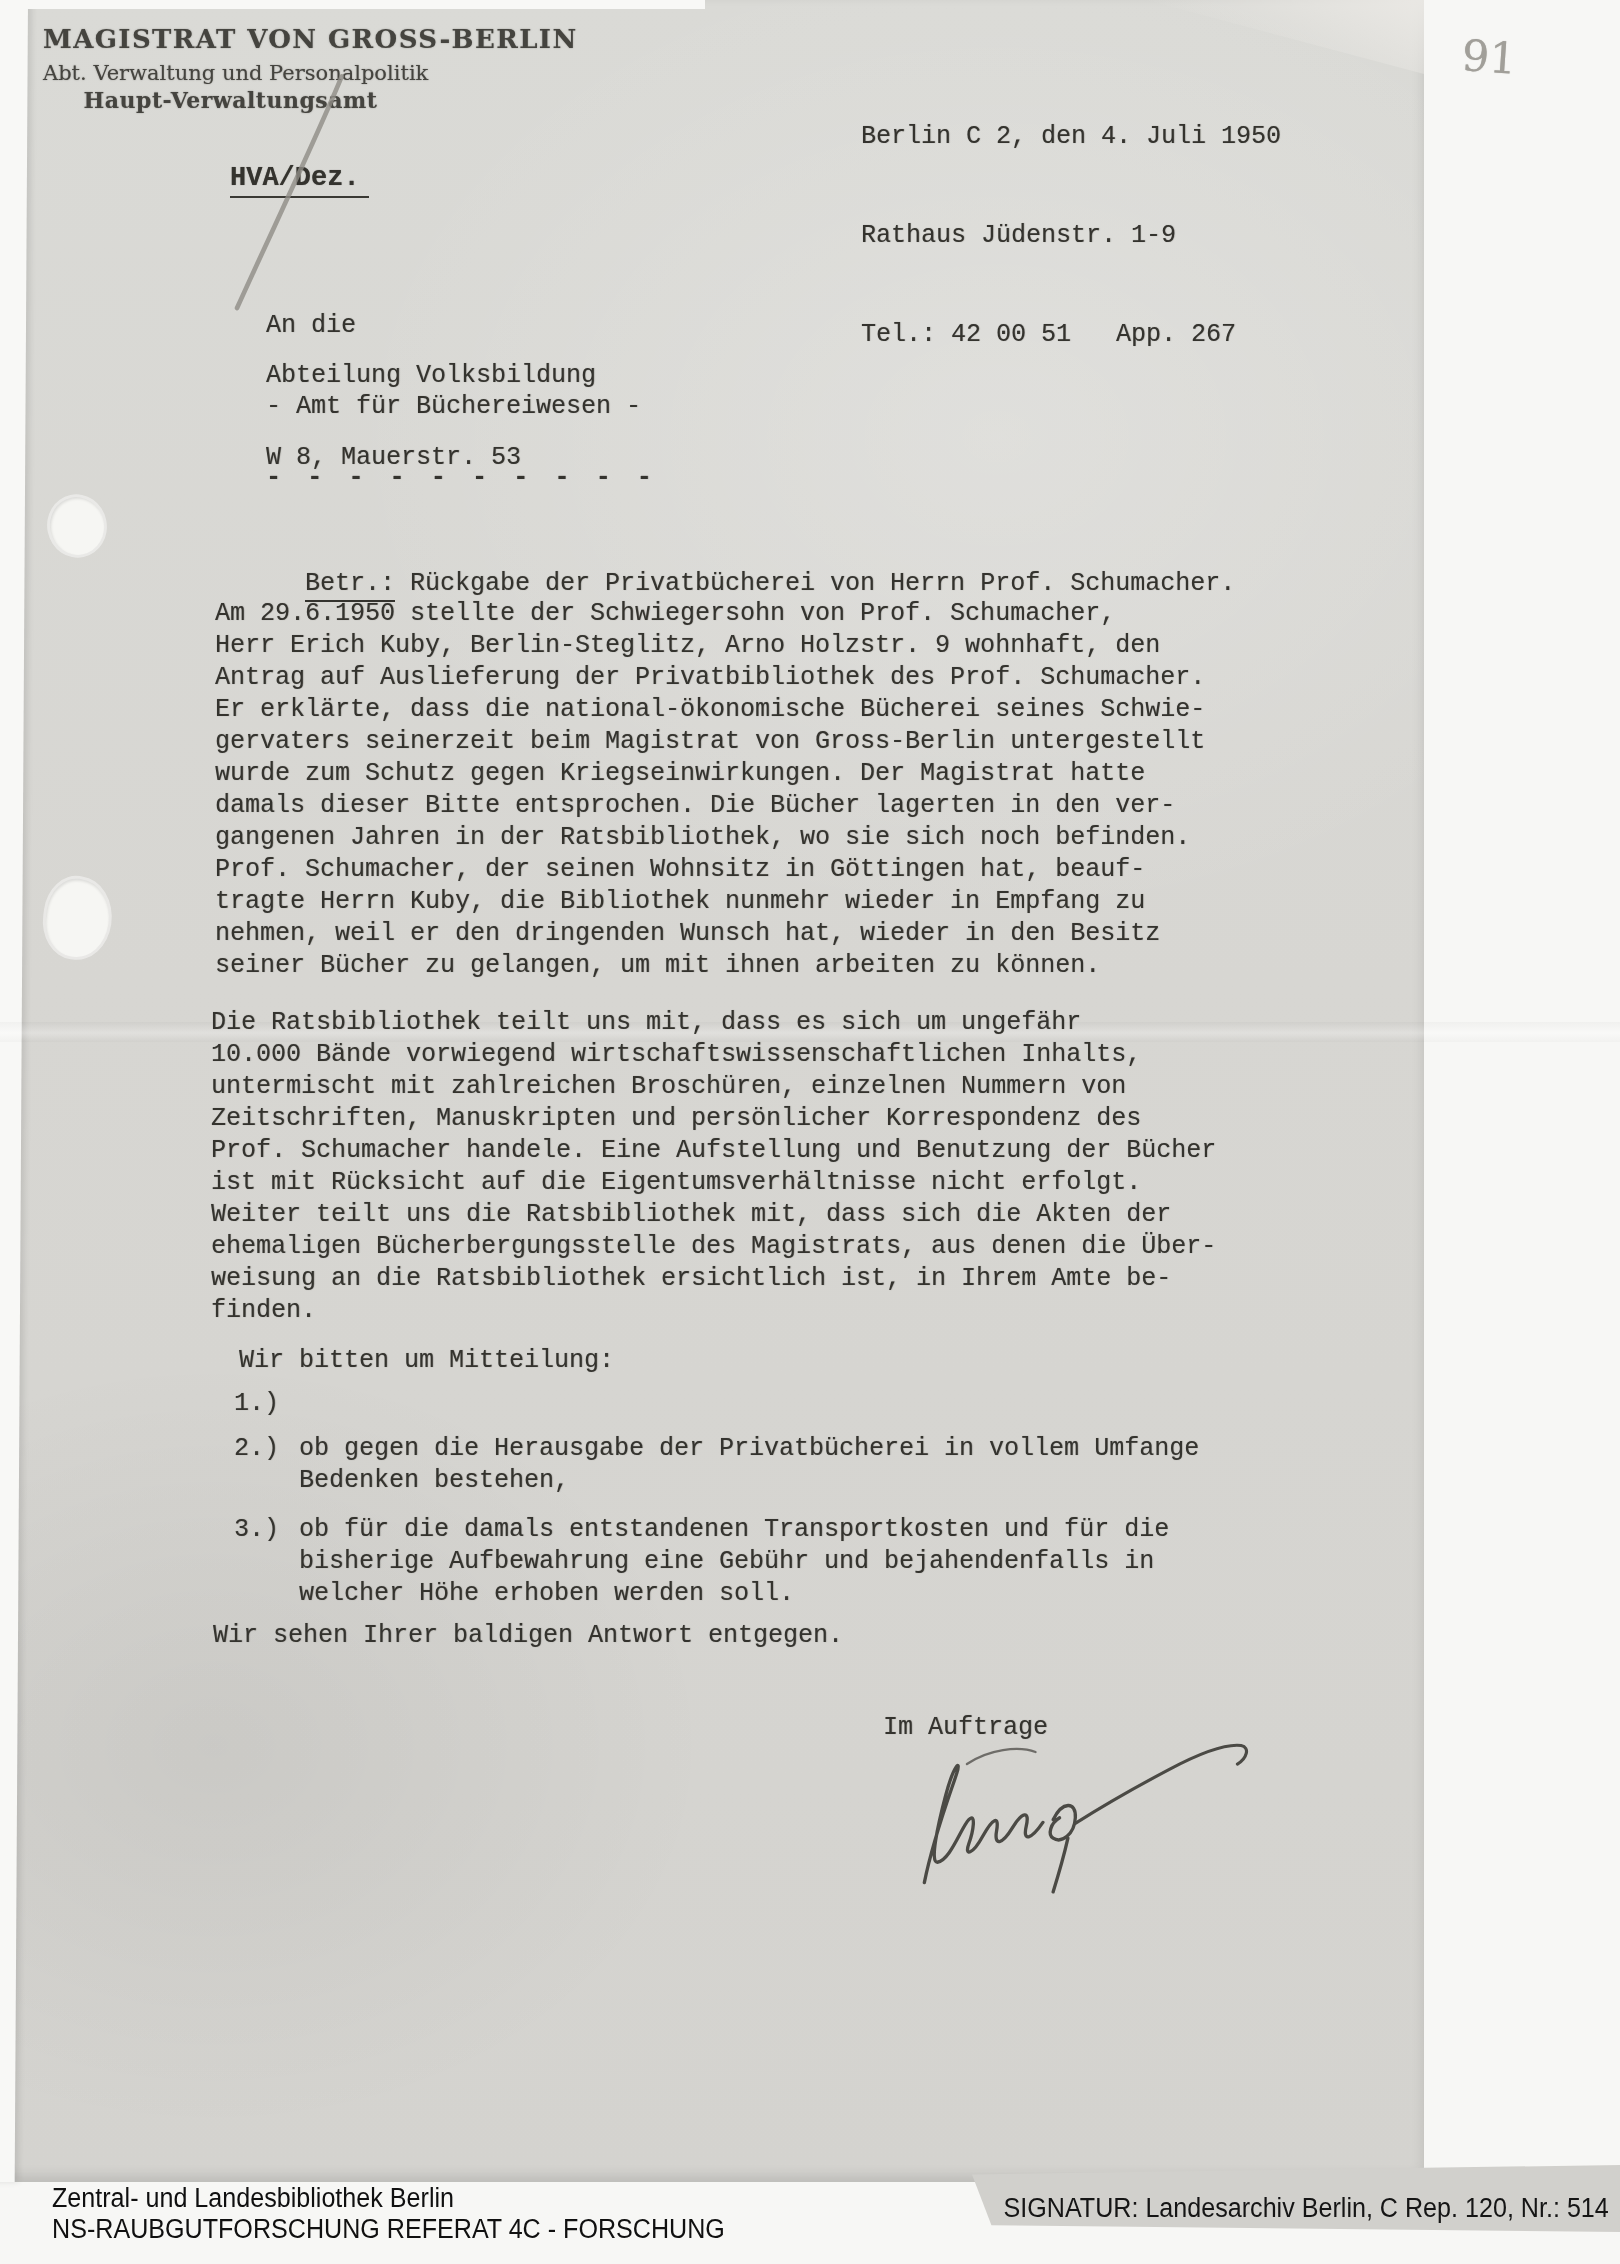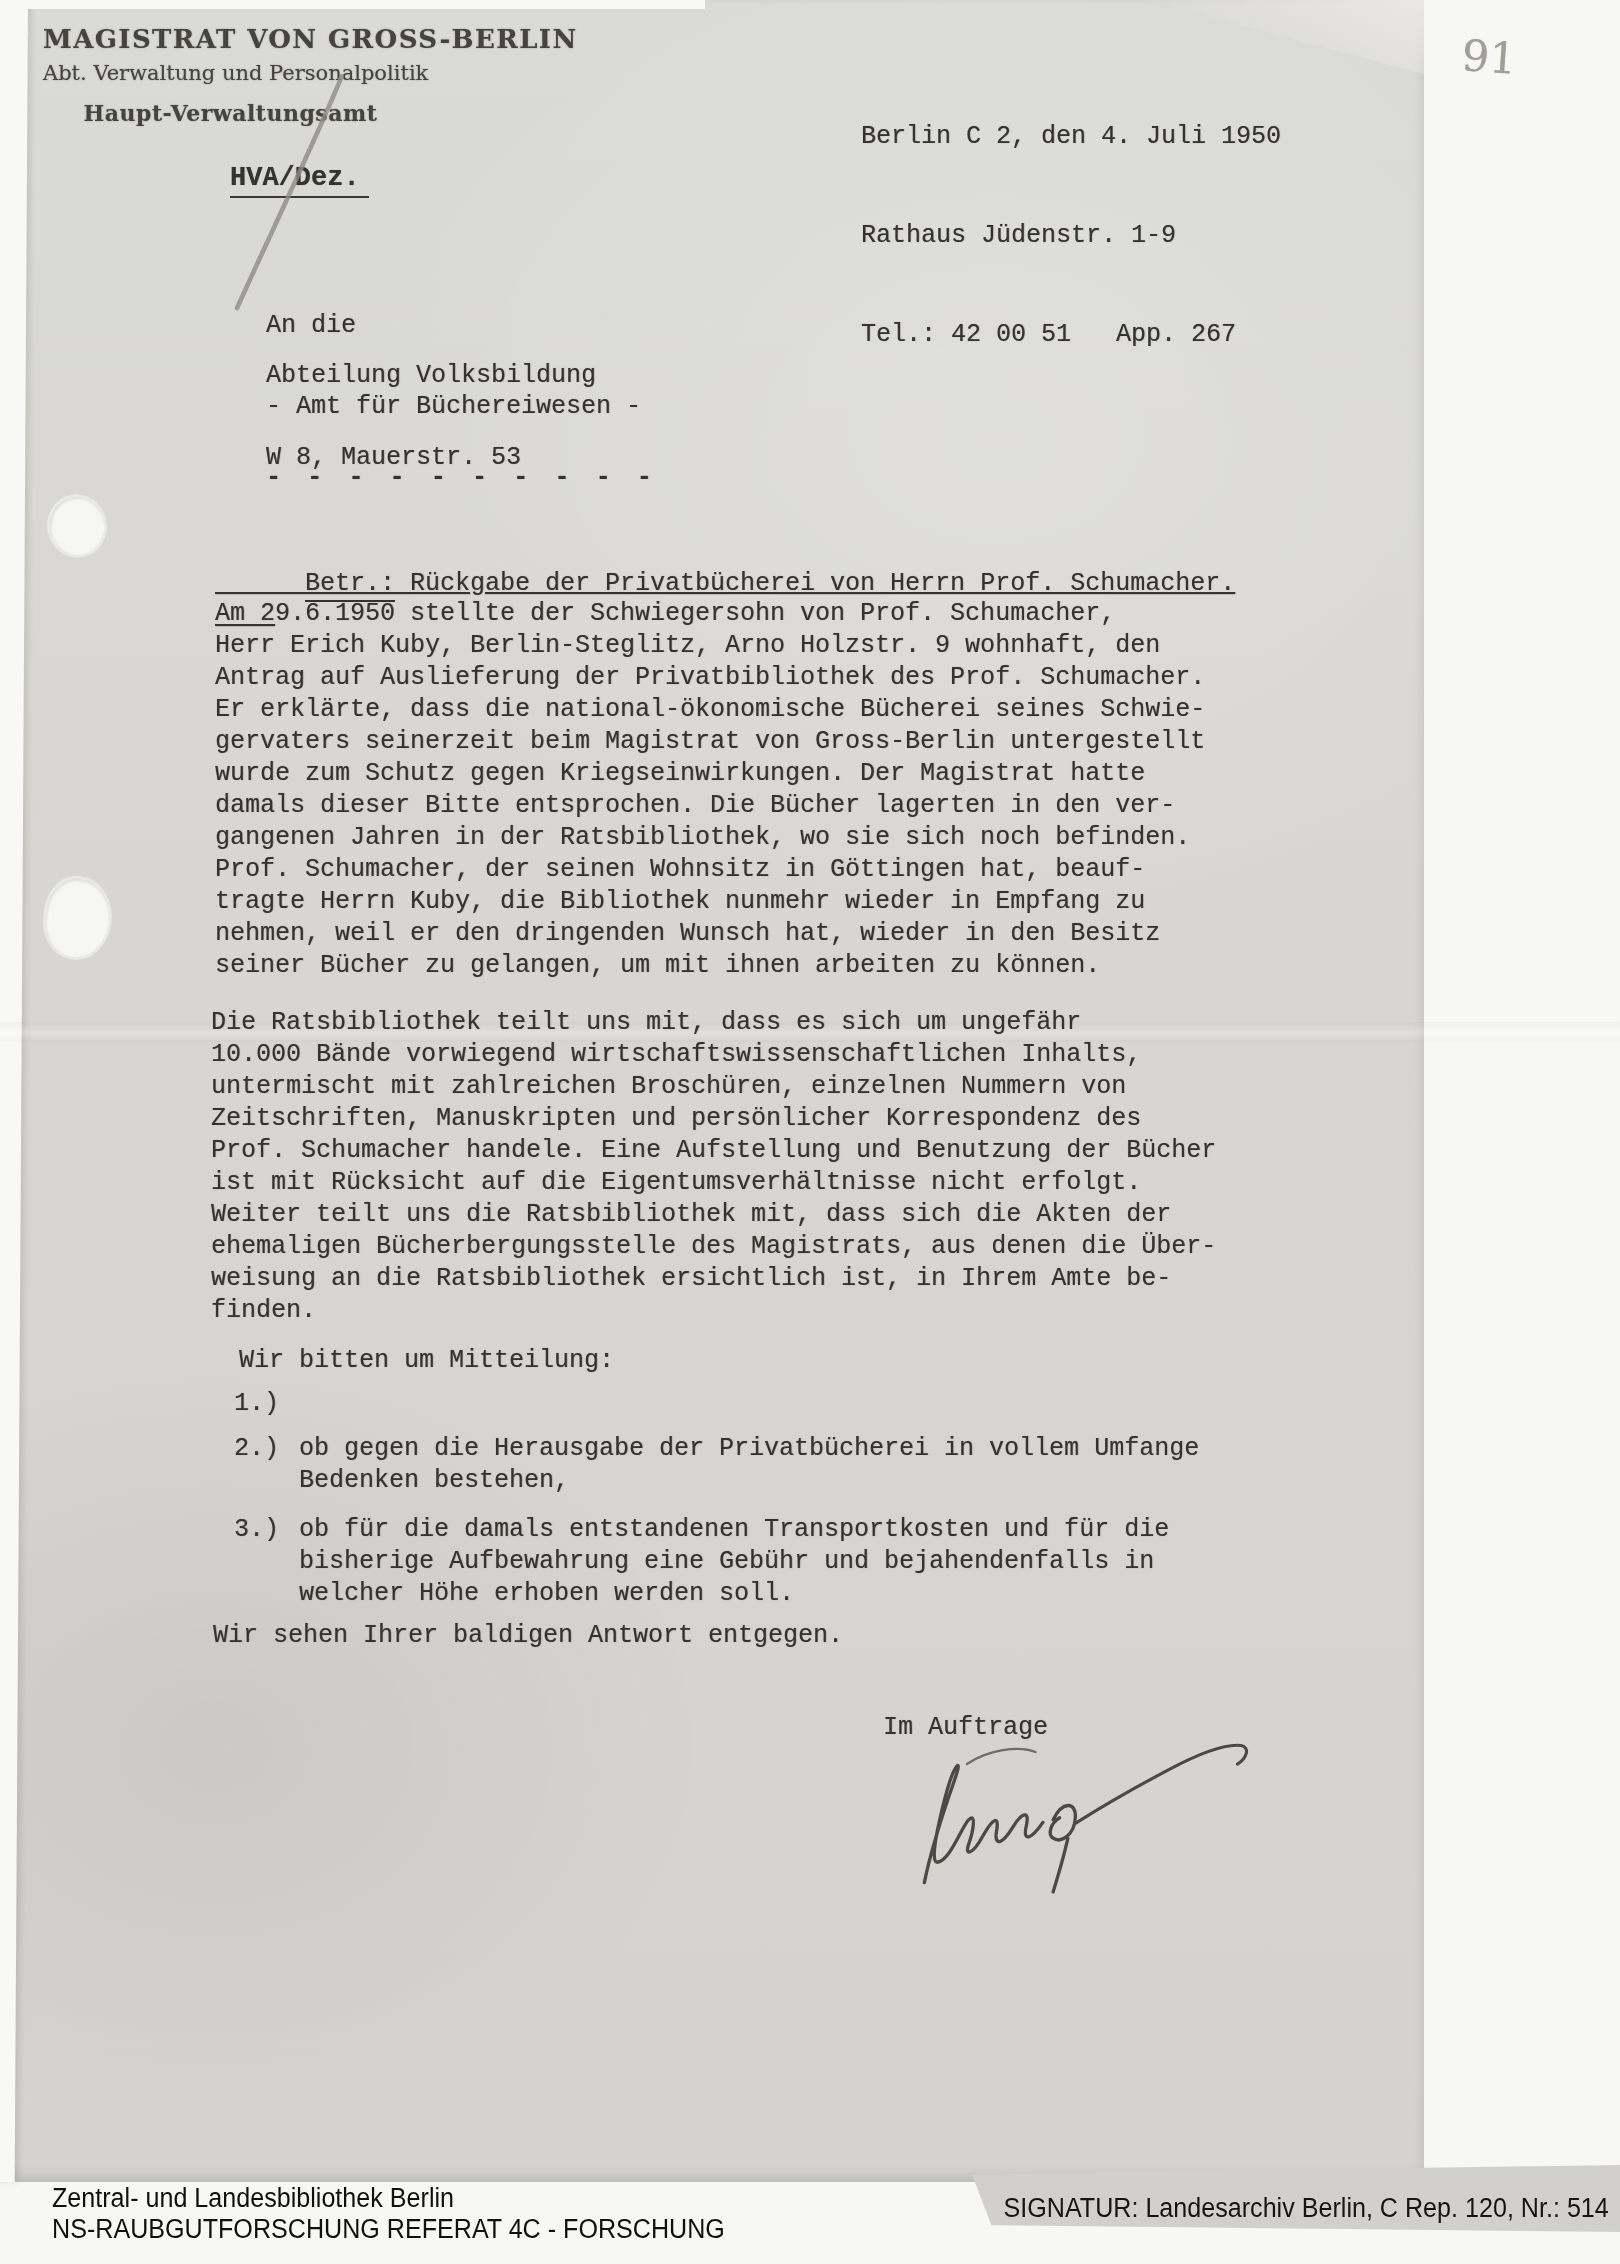--- a/index.html
+++ b/index.html
@@ -40,21 +40,21 @@
     box-shadow:0 0 0 2.8px rgba(255,255,255,.45), inset 0.9px 1.9px 2.8px rgba(0,0,0,.10);}
   .hole-top{left:50px;top:497px;width:54px;height:58px;transform:rotate(-12deg);}
   .hole-bottom{left:46px;top:879px;width:63px;height:78px;transform:rotate(8deg);border-radius:46% 54% 50% 50%;}
   
   .letterhead{
     position:absolute;left:43px;top:24px;width:375px;text-align:center;
     color:#45443f;text-shadow:0 0 1.5px rgba(69,68,63,.55);
   }
   .lh-org{font-family:"DejaVu Serif",serif;font-weight:700;font-size:26px;letter-spacing:1.4px;white-space:nowrap;}
   .lh-dept{font-family:"DejaVu Serif",serif;font-size:21px;margin-top:7.4px;white-space:nowrap;}
-  .lh-office{font-family:"DejaVu Serif",serif;font-weight:700;font-size:22px;margin-top:15px;letter-spacing:0.5px;white-space:nowrap;}
+  .lh-office{font-family:"DejaVu Serif",serif;font-weight:700;font-size:22px;margin-top:2px;letter-spacing:0.5px;white-space:nowrap;}
   .lh-ref{
     position:absolute;left:230px;top:163px;
     font-family:"Liberation Mono",monospace;font-weight:700;font-size:27px;
     color:#34332e;border-bottom:2.8px solid #3a3934;padding:0 9.3px 2.8px 0;
     text-shadow:0 0 0.9px rgba(40,38,34,.6);
     text-align:center;
   }
   
   .tw{
     font-family:"Liberation Mono",monospace;font-size:25px;line-height:32px;
@@ -118,21 +118,21 @@
       <div>Rathaus Jüdenstr. 1-9</div>
       <div>Tel.: 42 00 51   App. 267</div>
     </div>
 
     <div class="tw abs" style="left:266px;top:310px;">An die</div>
     <div class="tw abs" style="left:266px;top:360px;">Abteilung Volksbildung</div>
     <div class="tw abs" style="left:266px;top:391px;">- Amt für Büchereiwesen -</div>
     <div class="tw abs" style="left:266px;top:442px;">W 8, Mauerstr. 53</div>
     <div class="tw abs dashes" style="left:266px;top:462px;">- - - - - - - - - -</div>
 
-    <div class="tw abs subject" style="left:215px;top:536px;text-decoration:underline;">
+    <div class="tw abs subject" style="left:215px;top:536px;">
       <span class="u">Betr.:</span><span> Rückgabe der Privatbücherei von Herrn Prof. Schumacher.</span>
     </div>
 
     <div class="tw abs" style="left:215px;top:598px;">Am 29.6.1950 stellte der Schwiegersohn von Prof. Schumacher,
 Herr Erich Kuby, Berlin-Steglitz, Arno Holzstr. 9 wohnhaft, den
 Antrag auf Auslieferung der Privatbibliothek des Prof. Schumacher.
 Er erklärte, dass die national-ökonomische Bücherei seines Schwie-
 gervaters seinerzeit beim Magistrat von Gross-Berlin untergestellt
 wurde zum Schutz gegen Kriegseinwirkungen. Der Magistrat hatte
 damals dieser Bitte entsprochen. Die Bücher lagerten in den ver-

